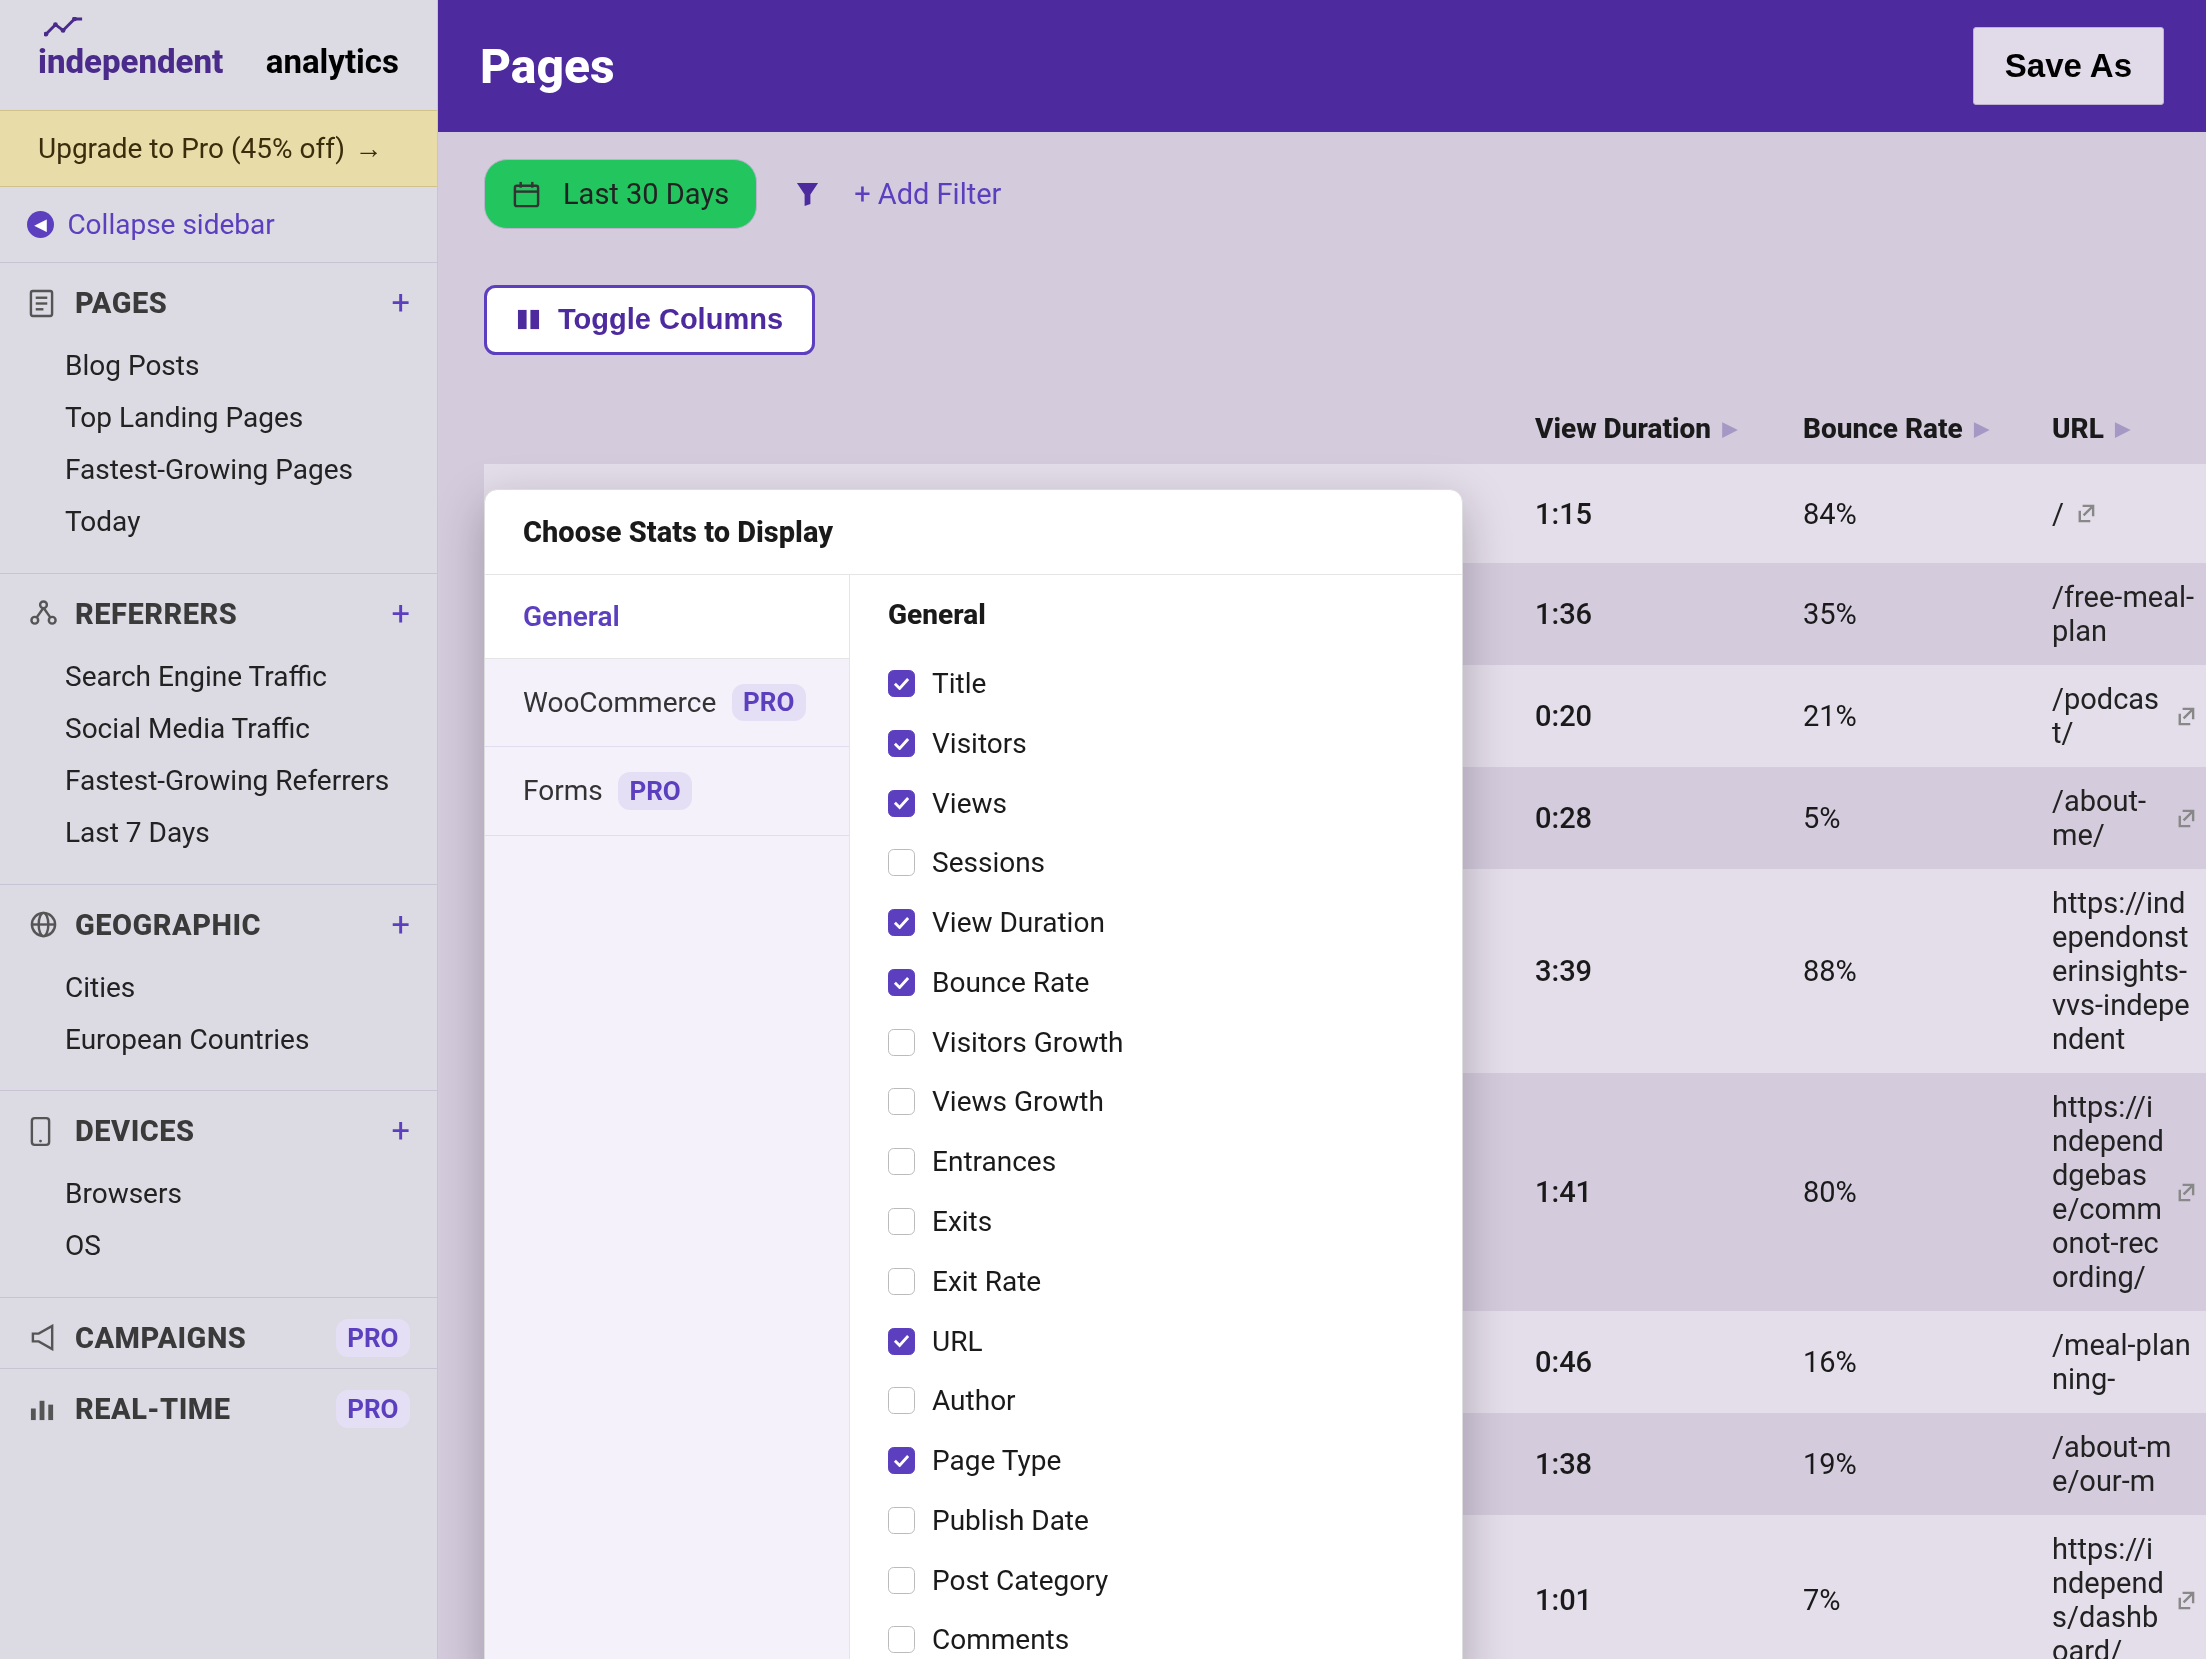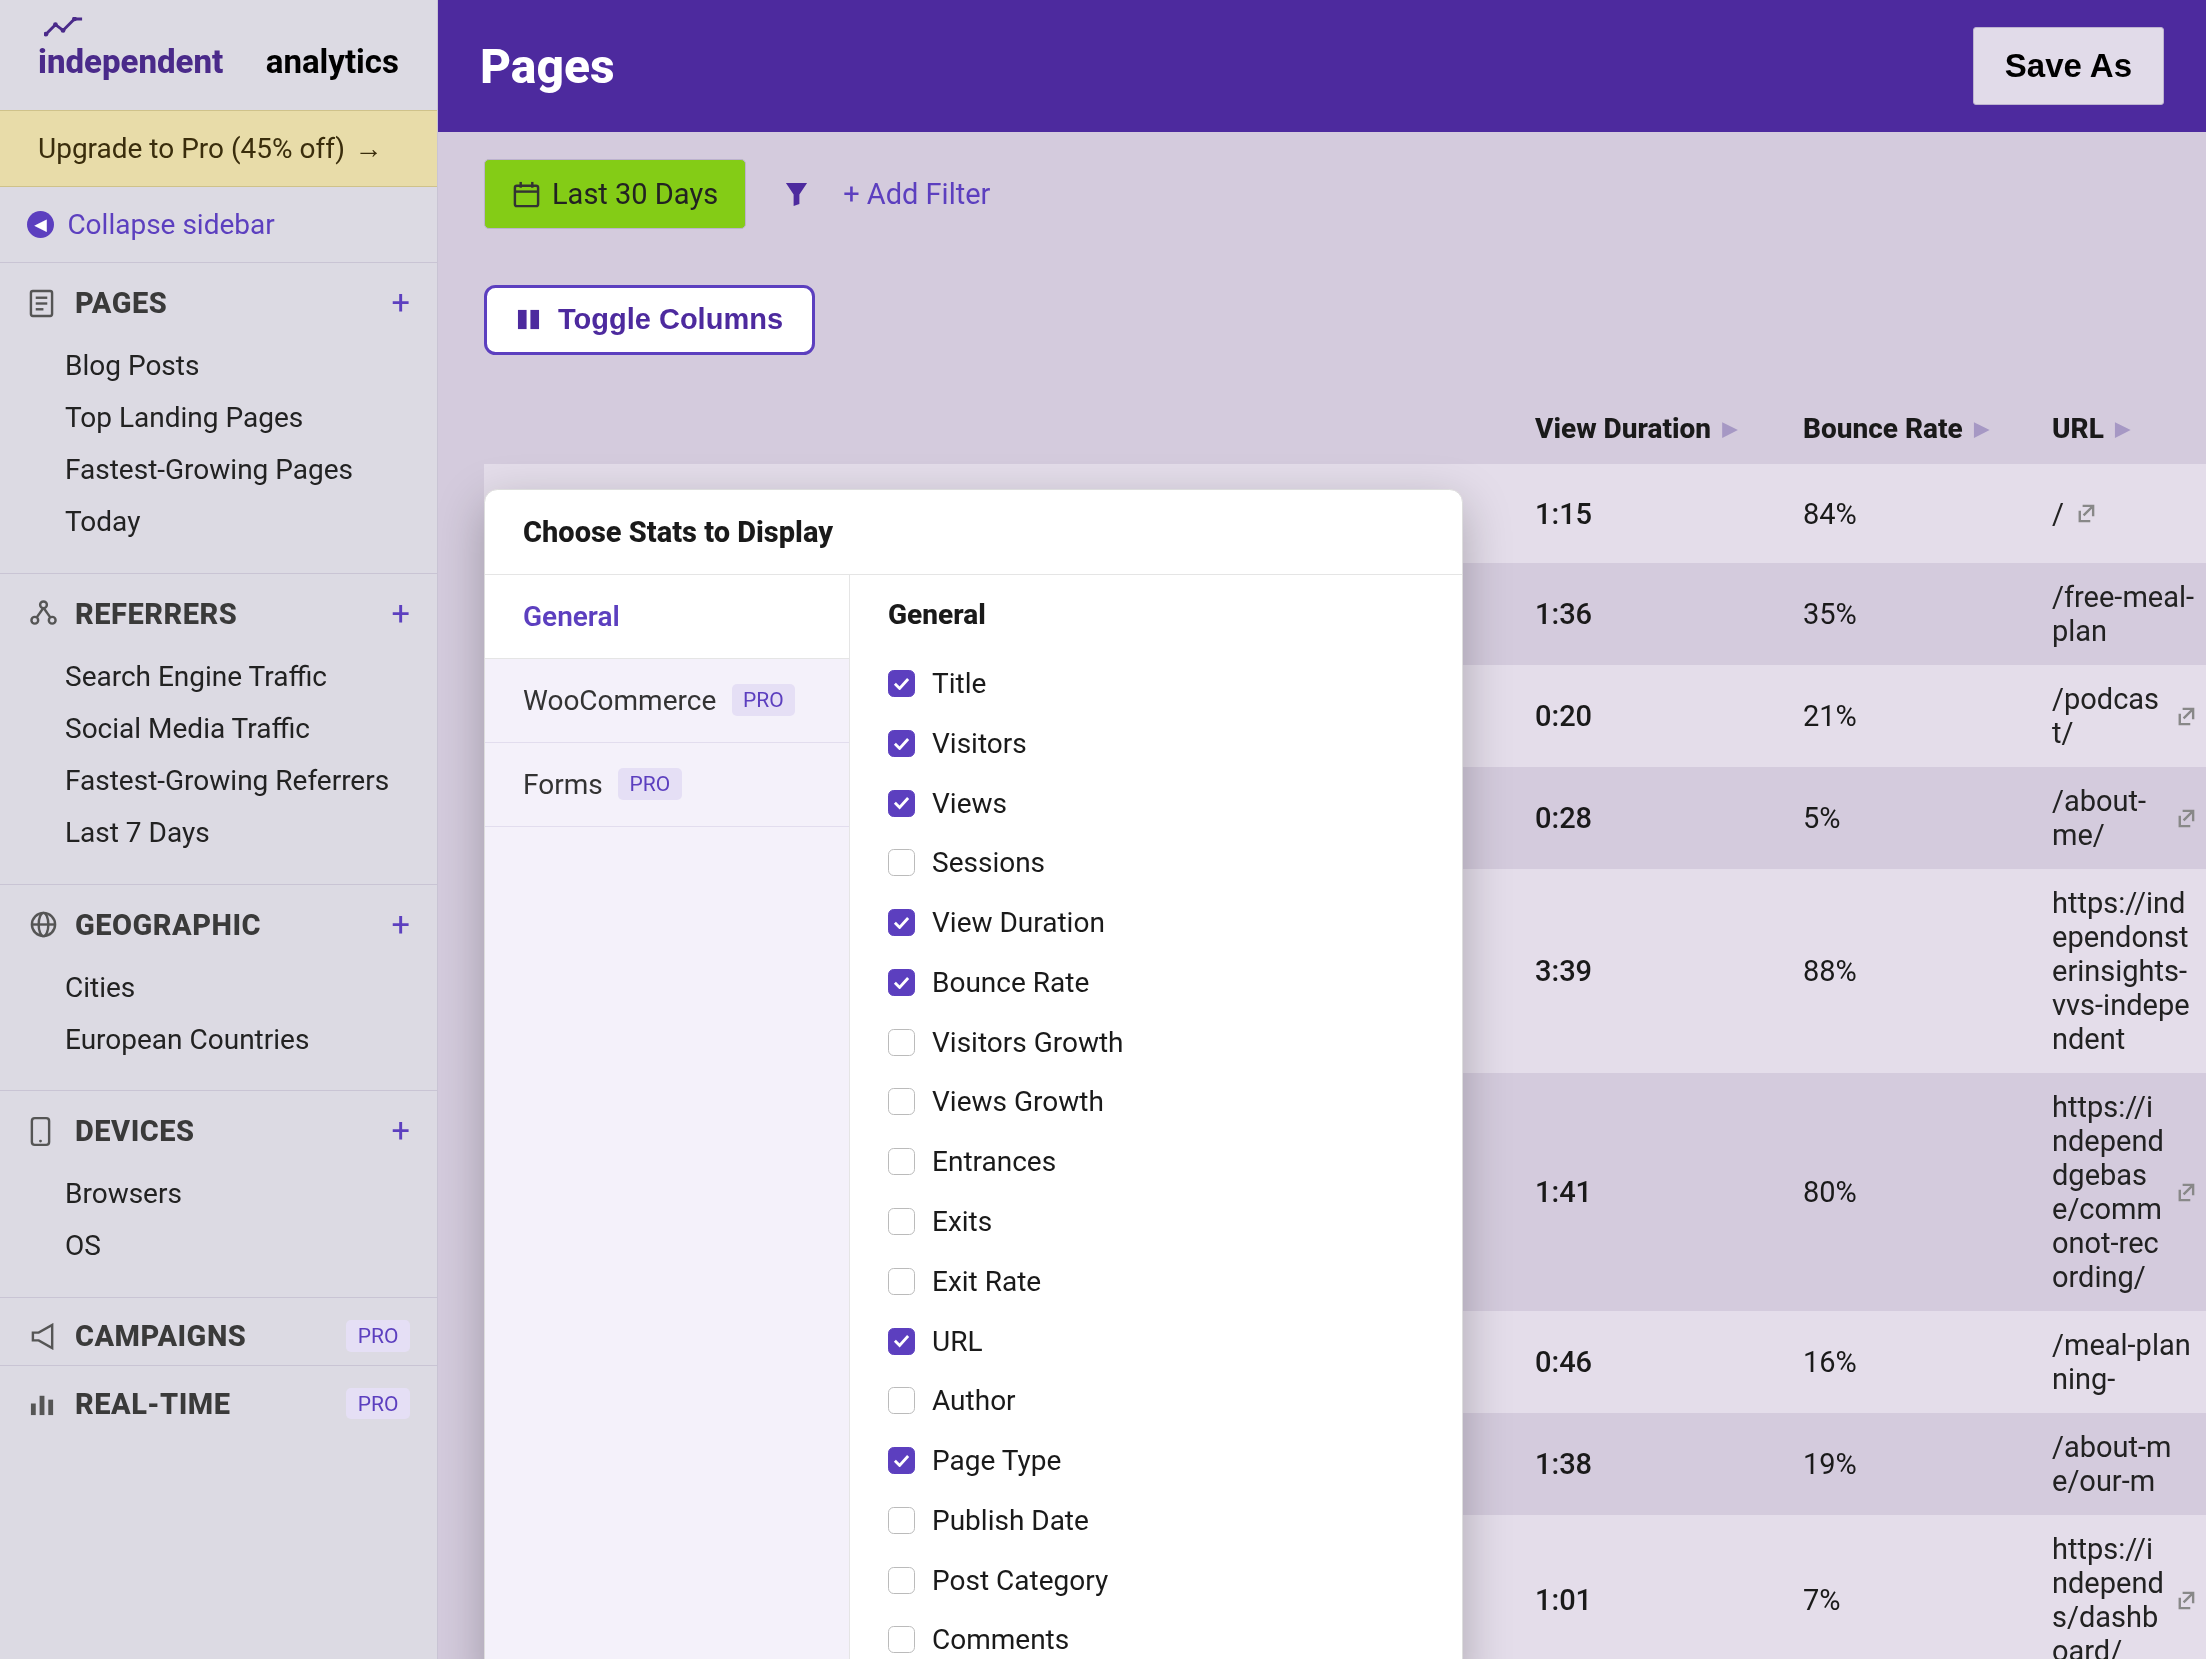--- a/index.html
+++ b/index.html
@@ -11,29 +11,29 @@
 .logo .bold { font-weight: 800; color: #4a2a8a; }
 .logo .thin { font-weight: 700; color: #000000; }
 .logo .wave { font-size: 23px; margin-left: 5.7px; position: relative; top: -19px; }
 .upgrade-bar { background: #e8dca9; color: #3a2d0c; padding: 21px 38px; font-size: 28px; display: flex; align-items: center; gap: 9.6px; border-top: 1px solid #cfc28a; border-bottom: 1px solid #cfc28a; }
 .collapse-row { padding: 21px 27px; color: #5c3fbf; font-size: 28px; display: flex; align-items: center; gap: 13.4px; }
 .collapse-row .circ { width: 27px; height: 27px; border-radius: 50%; background: #5c3fbf; color: #fff; display: inline-flex; align-items: center; justify-content: center; font-size: 16.3px; }
 .section-hdr { display: flex; align-items: center; justify-content: space-between; padding: 21px 27px 11.5px 29px; border-top: 1px solid #c9c4d4; }
 .section-hdr .left { display: flex; align-items: center; gap: 19px; color: #3a3a3a; font-weight: 800; font-size: 29px; letter-spacing: 0.5px; }
 .section-hdr .icon { width: 27px; color: #555; }
 .section-hdr .plus { font-size: 32.5px; color: #5c3fbf; font-weight: 400; }
-.badge-pro { background: #e5dff5; color: #5c3fbf; font-size: 21px; font-weight: 400; padding: 3.8px 11.5px; border-radius: 5px; }
+.badge-pro { background: #e5dff5; color: #5c3fbf; font-size: 26px; font-weight: 700; padding: 3.8px 11.5px; border-radius: 12px; }
 .section-items { padding: 5.7px 0 25px 0; }
 .section-items .item { padding: 9.6px 29px 9.6px 65px; font-size: 28px; color: #222; }
 .main { flex: 1; display: flex; flex-direction: column; overflow: hidden; }
 .topbar { background: #4d2a9e; color: #fff; display: flex; align-items: center; justify-content: space-between; padding: 0 42px; height: 132px; }
 .topbar h1 { font-size: 48px; font-weight: 800; }
 .save-btn { background: #e1dbe9; color: #000000; font-size: 33px; font-weight: 600; padding: 19px 31px; border-radius: 3px; border: 1px solid #bdb3d0; }
 .filters-row { padding: 27px 46px; display: flex; align-items: center; gap: 38px; background: #d4cbdd; }
-.date-pill { display: inline-flex; align-items: center; gap: 11px; background: #84cc16; border: 1.9px solid #bcb2ce; border-radius: 5px; padding: 17px 27px; font-size: 29px; color: #222; }
+.date-pill { display: inline-flex; align-items: center; gap: 22px; background: #22c55e; border: 1.9px solid #bcb2ce; border-radius: 23px; padding: 17px 27px; font-size: 29px; color: #222; }
 .filter-link { display: inline-flex; align-items: center; gap: 34px; color: #5c3fbf; font-size: 29px; }
 .filter-link .funnel { color: #4d2a9e; }
 .content-area { flex: 1; padding: 29px 0 0 46px; position: relative; overflow: hidden; }
 .toggle-btn { display: inline-flex; align-items: center; gap: 17px; background: #fff; border: 3.8px solid #5c3fbf; border-radius: 11.5px; padding: 15.3px 29px; font-size: 29px; color: #4d2a9e; font-weight: 600; }
 .table-zone { margin-top: 46px; position: relative; height: 1300px; }
 .thead { display: flex; background: #d4cbdd; font-size: 28px; font-weight: 800; color: #1a1a1a; padding: 11.5px 0 19px; }
 .th { display: flex; align-items: center; gap: 11.5px; }
 .th .arrow { color: #a698c4; font-size: 19px; }
 .col-vd { width: 268px; margin-left: 1051px; }
 .col-br { width: 249px; }

